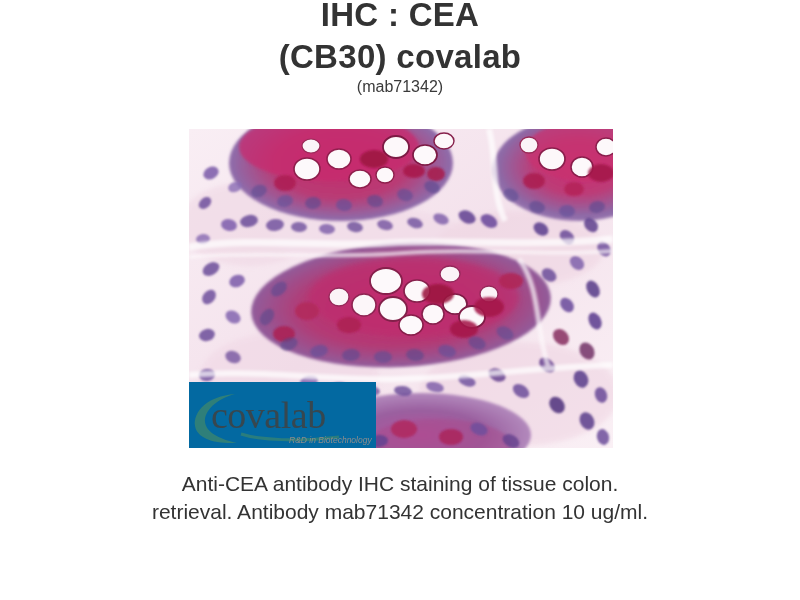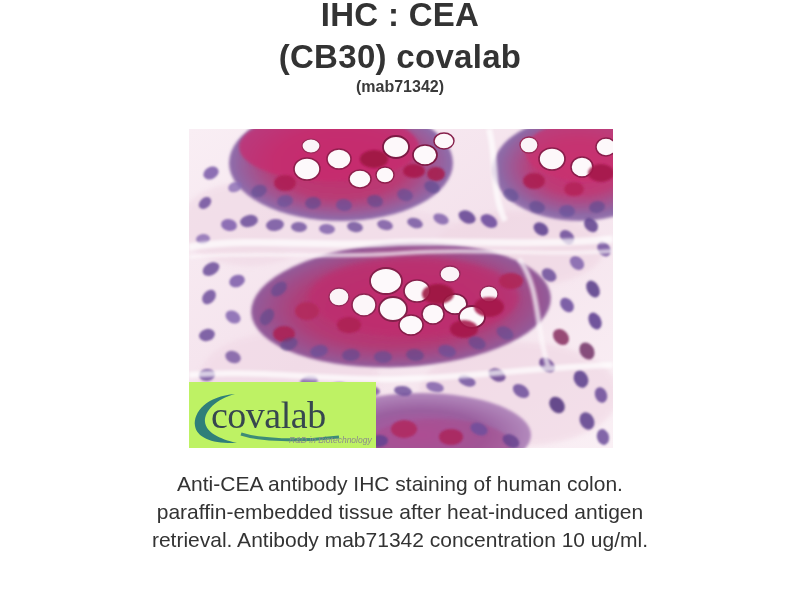--- a/index.html
+++ b/index.html
@@ -26,21 +26,21 @@
   .title-line {
     font-size: 33px;
     font-weight: bold;
     color: #333333;
     line-height: 42px;
     letter-spacing: 0.3px;
     white-space: nowrap;
   }
   #catalog-number {
     font-size: 16px;
-    font-weight: bold;
+    font-weight: normal;
     color: #3a3a3a;
     line-height: 22px;
     margin-top: -2px;
   }
 
   
   #micrograph-frame {
     position: absolute;
     left: 189px;
     top: 129px;
@@ -58,21 +58,21 @@
     display: block;
   }
 
   
   #logo-watermark {
     position: absolute;
     left: 0px;
     top: 253px;
     width: 187px;
     height: 66px;
-    background: #bef264;
+    background: #0369a1;
     overflow: hidden;
   }
   #logo-svg {
     position: absolute;
     left: 0;
     top: 0;
     width: 187px;
     height: 66px;
   }
 
@@ -335,16 +335,15 @@
       <path d="M52,52 C70,58 110,60 150,55" stroke="#2f7f79" stroke-width="3" fill="none" opacity="0.9"></path>
 
       <text x="22" y="46" font-family="'Liberation Serif', serif" font-size="38" fill="#37474f" letter-spacing="-0.5">covalab</text>
 
       <text x="100" y="61" font-family="'Liberation Sans', sans-serif" font-size="8.5" font-style="italic" fill="#8c8c8c">R&amp;D in Biotechnology</text>
     </svg>
   </div>
 </div>
 
 <div id="caption-block">
-  <div class="caption-line">Anti-CEA antibody IHC staining of human colon.</div>
-  <div class="caption-line">paraffin-embedded tissue after heat-induced antigen</div>
+  <div class="caption-line">Anti-CEA antibody IHC staining of tissue colon.</div>
   <div class="caption-line">retrieval. Antibody mab71342 concentration 10 ug/ml.</div>
 </div>
 
 </body></html>

